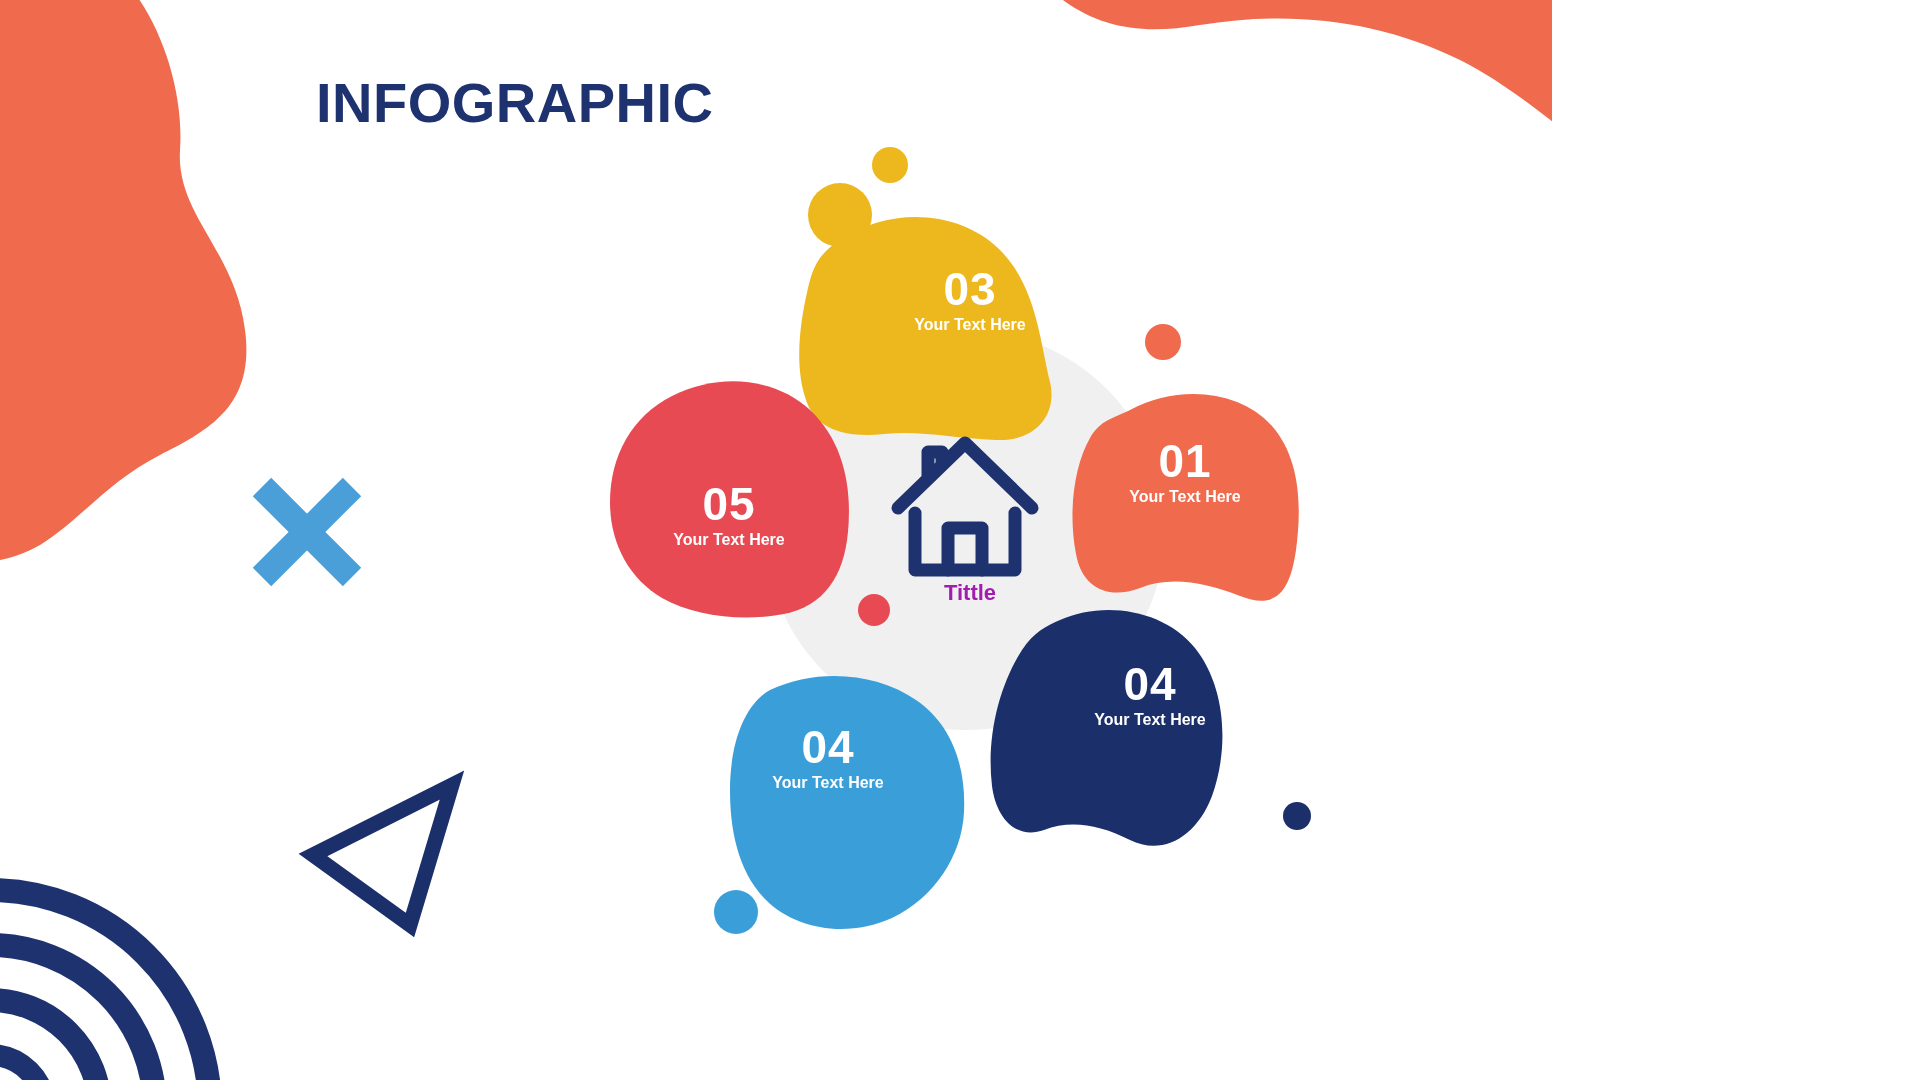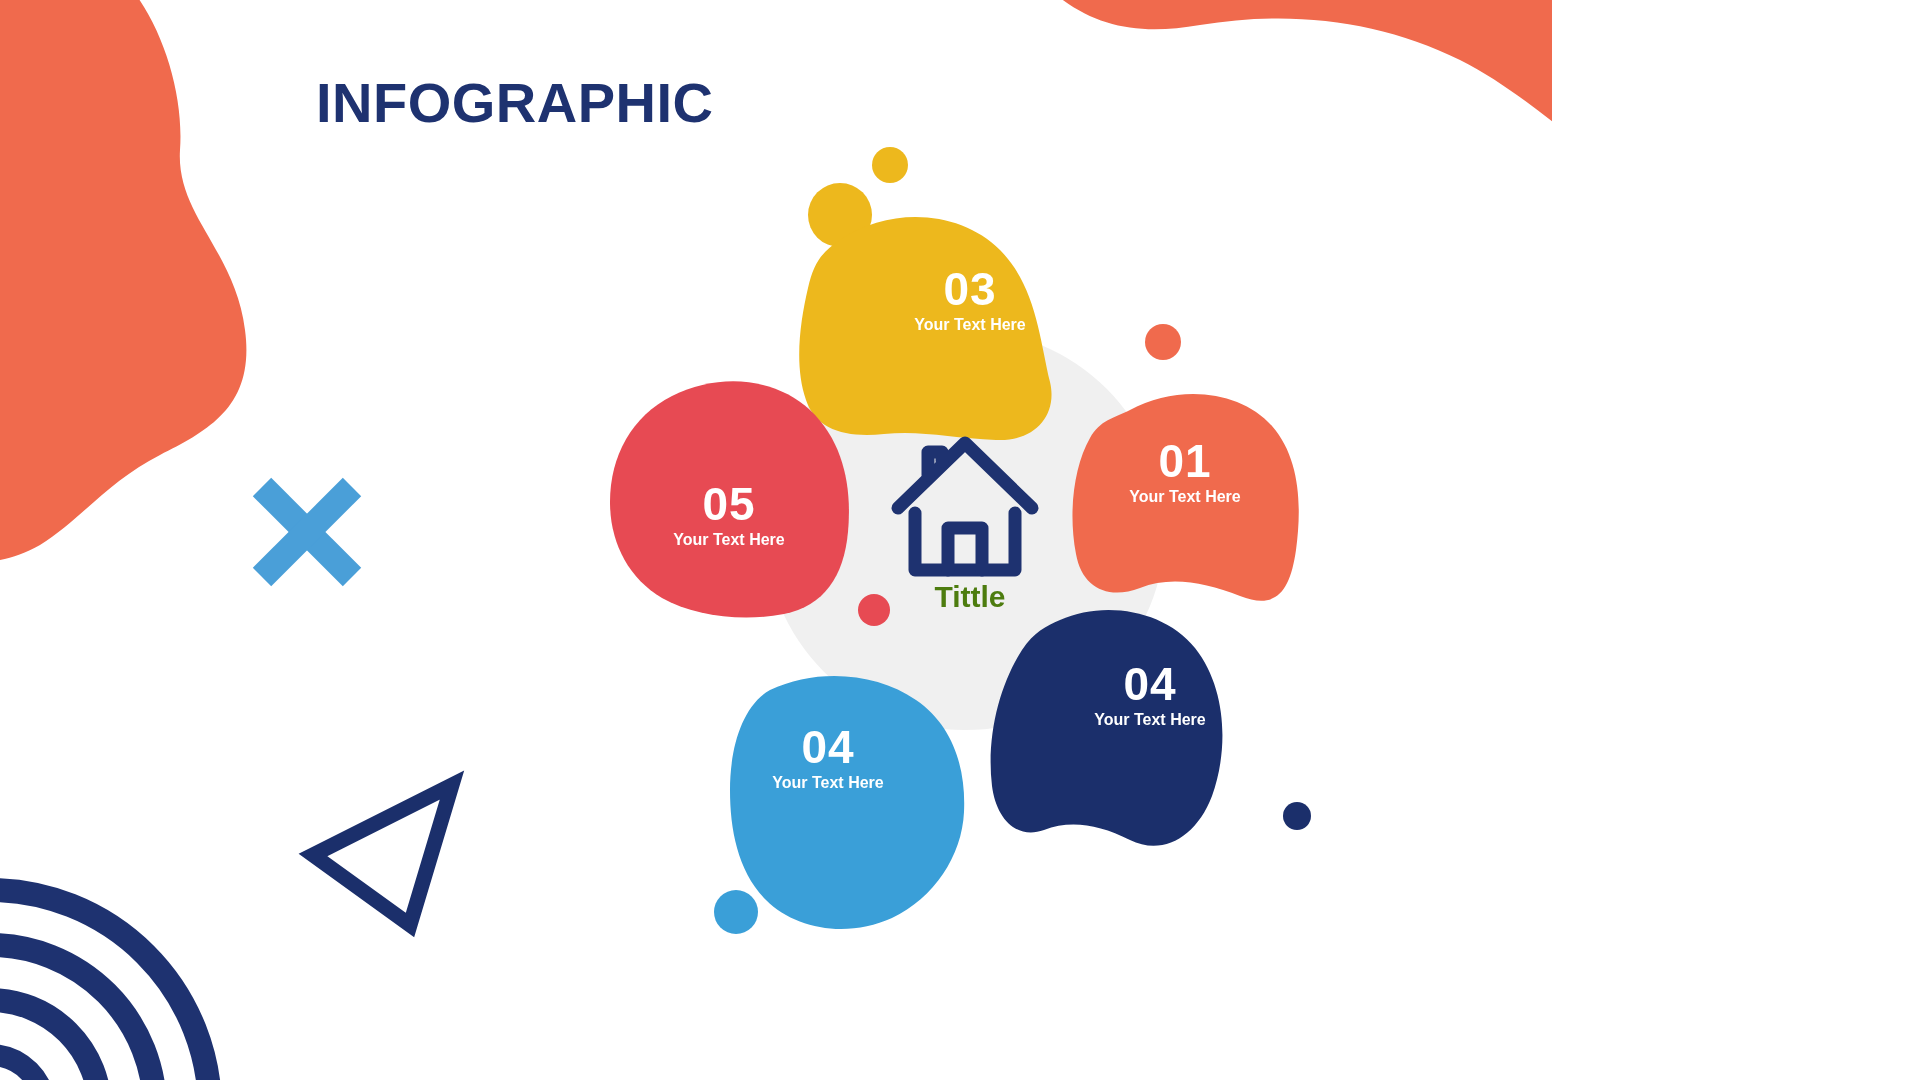--- a/index.html
+++ b/index.html
@@ -64,23 +64,23 @@
   #lbl-03 { left: 1050px; top: 660px; width: 200px; }
   #lbl-04 { left: 728px; top: 723px; width: 200px; }
   #lbl-05 { left: 629px; top: 455px; width: 200px; margin-top: 25px; }
 
   .center-title {
     position: absolute;
     left: 870px;
     top: 580px;
     width: 200px;
     text-align: center;
-    font-size: 30px;
-    font-weight: bold;
-    color: #4d7c0f;
+    font-size: 22px;
+    font-weight: bold;
+    color: #a21caf;
     white-space: nowrap;
   }
 </style>
 </head>
 <body>
 
 <div id="slide">
 
   <svg class="layer" id="deco-back" viewBox="0 0 1920 1080" width="1920" height="1080">
 

